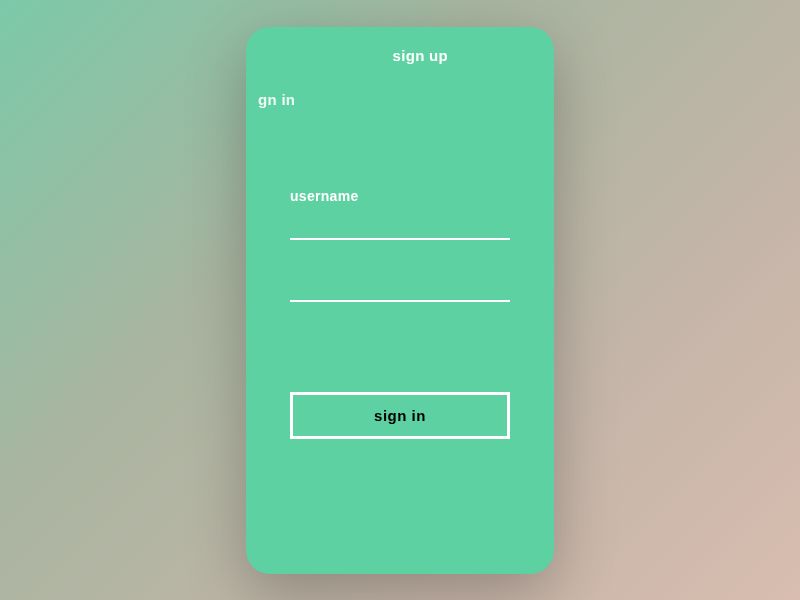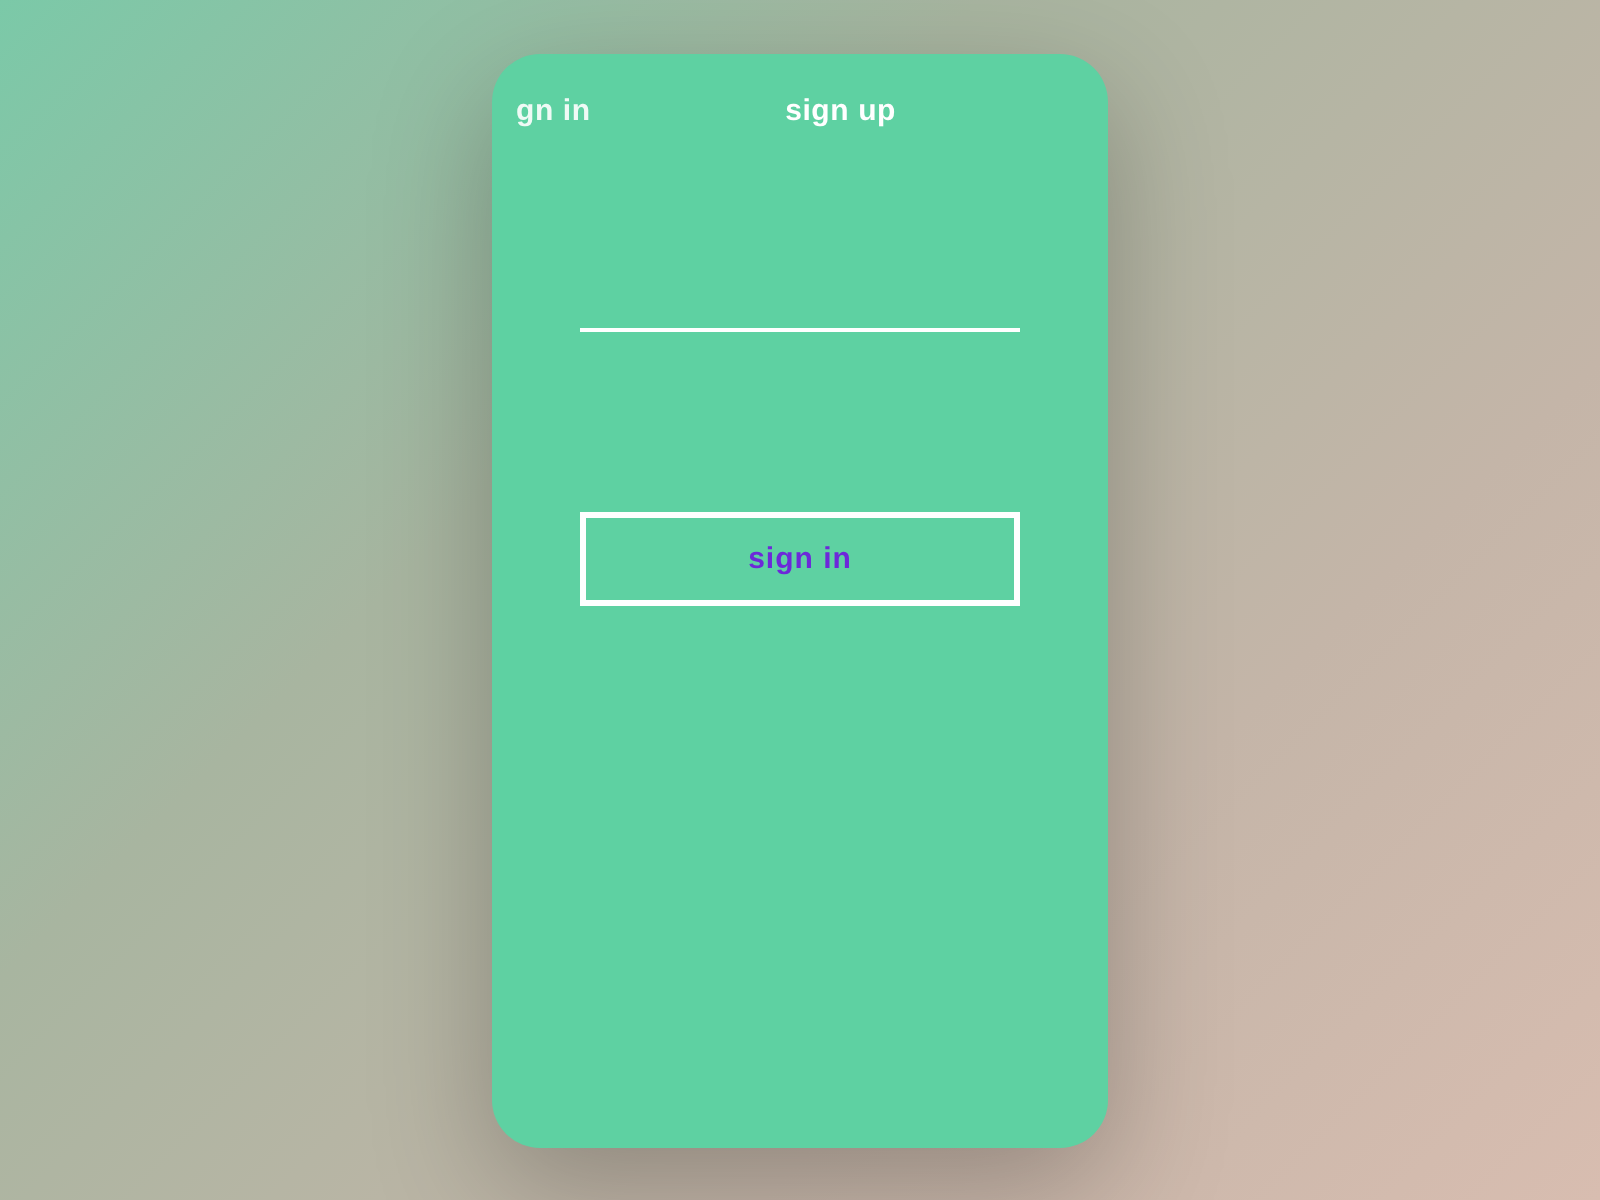--- a/index.html
+++ b/index.html
@@ -35,20 +35,21 @@
     .tab {
       color: #ffffff;
       font-size: 15px;
       font-weight: 600;
       letter-spacing: 0.3px;
       cursor: pointer;
     }
     .tab-signin {
       margin-left: -18px;
       opacity: 0.9;
+      margin-top: 44px;
     }
     .tab-signup {
       margin-right: 76px;
       font-weight: 700;
       text-align: center;
     }
     .form {
       padding: 0 14px;
     }
     .field {
@@ -69,37 +70,41 @@
       border-bottom: 2px solid #ffffff;
       outline: none;
       color: #ffffff;
       font-size: 14px;
       padding: 2px 0;
     }
     .submit-btn {
       width: 100%;
       background: transparent;
       border: 3px solid #ffffff;
-      color: #6d28d9;
+      color: #000000;
       font-size: 15px;
       font-weight: 700;
       letter-spacing: 0.5px;
       padding: 12px 0;
       cursor: pointer;
       margin-top: 50px;
       font-family: inherit;
     }
   </style>
 </head>
 <body>
 
 <div class="card">
   <div class="tabs">
     <span class="tab tab-signin">gn in</span>
     <span class="tab tab-signup">sign up</span>
   </div>
   <div class="form">
     <div class="field">
+      <label class="field-label">username</label>
+      <input class="field-input" type="text" value="" style="">
+    </div>
+    <div class="field">
       <input class="field-input" type="password" value="" style="">
     </div>
     <button class="submit-btn">sign in</button>
   </div>
 </div>
 
 </body></html>

